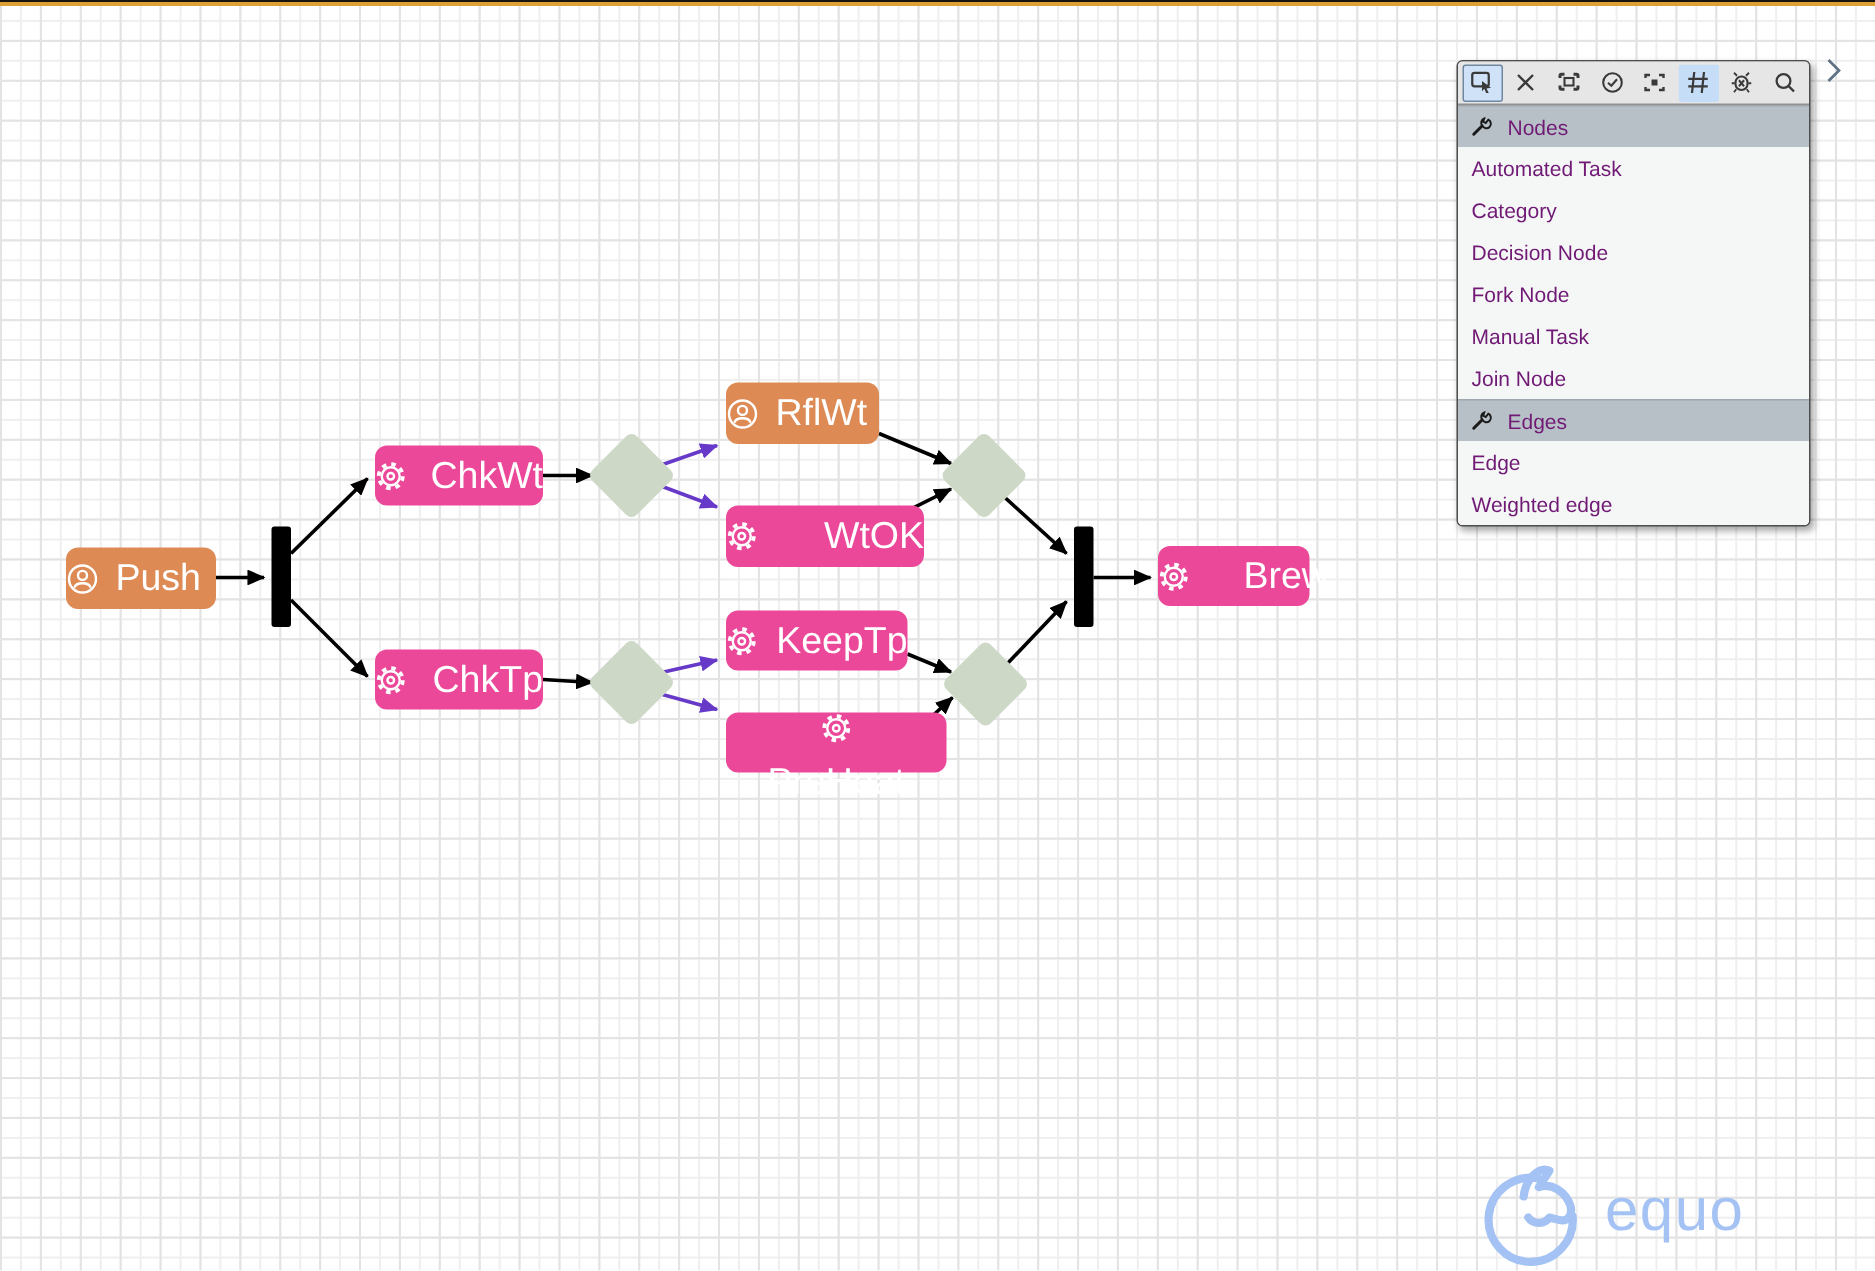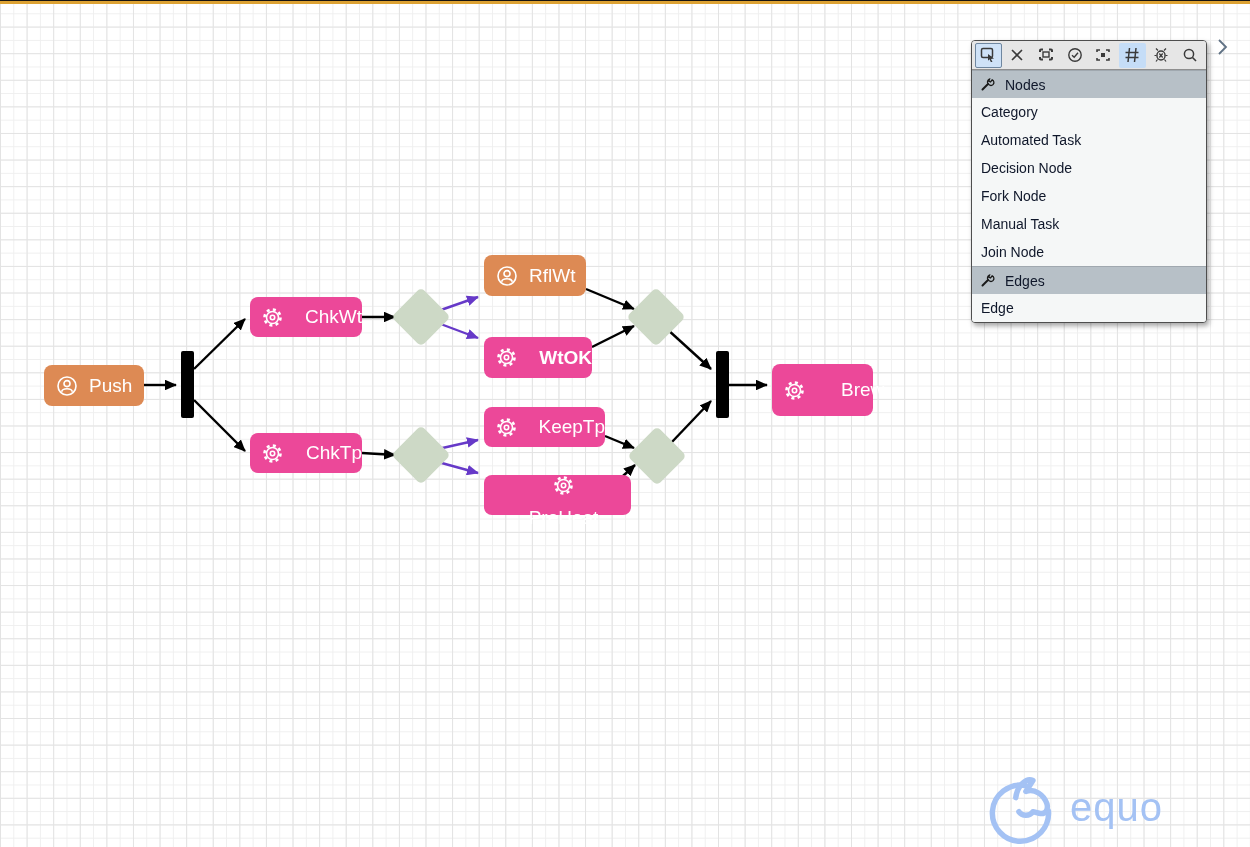--- a/index.html
+++ b/index.html
@@ -20,37 +20,37 @@
     background-size:26.6px 26.6px,26.6px 26.6px,13.3px 13.3px,13.3px 13.3px;
   }
   .topbar{
     position:absolute;top:0;left:0;right:0;height:4px;z-index:40;
     background:linear-gradient(to bottom,#181512 0 1.5px,#dda233 1.5px 100%);
   }
   
   svg.edges{position:absolute;left:0;top:0;z-index:5;}
   .node{
     position:absolute;z-index:10;display:flex;align-items:center;
-    border-radius:8px;color:#fff;font-size:19px;box-sizing:border-box;
-    padding-left:12px;gap:11px;cursor:default;
+    border-radius:8px;color:#fff;font-size:25px;box-sizing:border-box;
+    gap:11px;cursor:default;
   }
   .node.manual{background:#dd8a54;}
   .node.automated{background:#ec4899;justify-content:space-between;}
   .bar{position:absolute;z-index:10;background:#000;border-radius:2px;}
   .diamond{
     position:absolute;z-index:10;background:#cdd9c6;border-radius:5px;
     transform:rotate(45deg);
   }
   .node svg{flex:0 0 auto;}
   
   .palette{
     position:absolute;left:971px;top:40px;width:234px;z-index:30;
     border:1.5px solid #4e4e4e;border-radius:4px;overflow:hidden;
     box-shadow:2px 3px 5px rgba(0,0,0,.35);
-    font-size:14px;color:#0f172a;background:#f5f7f7;
+    font-size:14px;color:#701a75;background:#f5f7f7;
   }
   .pal-toolbar{
     height:28px;background:#e6e6e6;border-bottom:1px solid #8f8f8f;
     display:flex;align-items:center;justify-content:space-around;padding:0 2px;
   }
   .pal-btn{
     width:25px;height:23px;display:flex;align-items:center;justify-content:center;
     border-radius:2px;border:1px solid transparent;cursor:pointer;
   }
   .pal-btn.active{background:#c5ddf7;}
@@ -147,21 +147,21 @@
 
 <div class="node manual" style="left:484px;top:255px;width:102px;height:41px;">
   <svg width="22" height="22" viewBox="0 0 22 22">
     <circle cx="11" cy="11" r="9" stroke="#fff" stroke-width="1.6" fill="none"></circle>
     <circle cx="11" cy="8.6" r="3" stroke="#fff" stroke-width="1.6" fill="none"></circle>
     <path d="M5.6 16.8 C6.6 12.8 15.4 12.8 16.4 16.8" stroke="#fff" stroke-width="1.6" fill="none"></path>
   </svg>
   <span>RflWt</span>
 </div>
 
-<div class="node automated" style="left:484px;top:337px;width:108px;height:41px;font-weight:bold;">
+<div class="node automated" style="left:484px;top:337px;width:132px;height:41px;">
   <svg width="21" height="21" viewBox="0 0 21 21">
     <circle cx="10.5" cy="10.5" r="8" stroke="#fff" stroke-width="2.6" fill="none" stroke-dasharray="3 3.3"></circle>
     <circle cx="10.5" cy="10.5" r="6" stroke="#fff" stroke-width="1.6" fill="none"></circle>
     <circle cx="10.5" cy="10.5" r="2.2" stroke="#fff" stroke-width="1.6" fill="none"></circle>
   </svg>
   <span>WtOK</span>
 </div>
 
 <div class="node automated" style="left:484px;top:407px;width:121px;height:40px;">
   <svg width="21" height="21" viewBox="0 0 21 21">
@@ -179,21 +179,21 @@
     <circle cx="10.5" cy="10.5" r="2.2" stroke="#fff" stroke-width="1.6" fill="none"></circle>
   </svg>
   <span>PreHeat</span>
 </div>
 
 <div class="diamond" style="left:635px;top:296px;width:42px;height:42px;"></div>
 <div class="diamond" style="left:636px;top:435px;width:42px;height:42px;"></div>
 
 <div class="bar" style="left:716px;top:351px;width:13px;height:67px;"></div>
 
-<div class="node automated" style="left:772px;top:364px;width:101px;height:52px;gap:36px;">
+<div class="node automated" style="left:772px;top:364px;width:101px;height:40px;gap:36px;">
   <svg width="21" height="21" viewBox="0 0 21 21">
     <circle cx="10.5" cy="10.5" r="8" stroke="#fff" stroke-width="2.6" fill="none" stroke-dasharray="3 3.3"></circle>
     <circle cx="10.5" cy="10.5" r="6" stroke="#fff" stroke-width="1.6" fill="none"></circle>
     <circle cx="10.5" cy="10.5" r="2.2" stroke="#fff" stroke-width="1.6" fill="none"></circle>
   </svg>
   <span>Brew</span>
 </div>
 
 <div class="palette">
   <div class="pal-toolbar">
@@ -247,24 +247,24 @@
   </div>
 
   <div class="pal-header">
     <svg width="15" height="15" viewBox="0 0 15 15">
       <path d="M2.5 12.5 L8 7" stroke="#1a1a1a" stroke-width="2" stroke-linecap="round"></path>
       <path d="M8.2 6.8 A3 3 0 1 0 12.2 2.8 L10.5 5 L8.8 4.2 L9.5 2 A3 3 0 0 0 8.2 6.8" fill="none" stroke="#1a1a1a" stroke-width="1.3"></path>
     </svg>
     <span>Nodes</span>
   </div>
   <div class="pal-item">
+      <span>Automated Task</span>
+    </div>
+  <div class="pal-item">
       <span>Category</span>
-    </div>
-  <div class="pal-item">
-      <span>Automated Task</span>
     </div>
   <div class="pal-item">
       <span>Decision Node</span>
     </div>
   <div class="pal-item">
       <span>Fork Node</span>
     </div>
   <div class="pal-item">
       <span>Manual Task</span>
     </div>
@@ -275,20 +275,23 @@
   <div class="pal-header">
     <svg width="15" height="15" viewBox="0 0 15 15">
       <path d="M2.5 12.5 L8 7" stroke="#1a1a1a" stroke-width="2" stroke-linecap="round"></path>
       <path d="M8.2 6.8 A3 3 0 1 0 12.2 2.8 L10.5 5 L8.8 4.2 L9.5 2 A3 3 0 0 0 8.2 6.8" fill="none" stroke="#1a1a1a" stroke-width="1.3"></path>
     </svg>
     <span>Edges</span>
   </div>
   <div class="pal-item">
       <span>Edge</span>
     </div>
+  <div class="pal-item">
+      <span>Weighted edge</span>
+    </div>
 </div>
 
 <div class="chevron-btn">
   <svg width="12" height="18" viewBox="0 0 12 18">
     <path d="M3 2 L10 9 L3 16" stroke="#5f7184" stroke-width="1.8" fill="none"></path>
   </svg>
 </div>
 
 <div class="logo">
   <svg width="80" height="78" viewBox="0 0 100 100">

